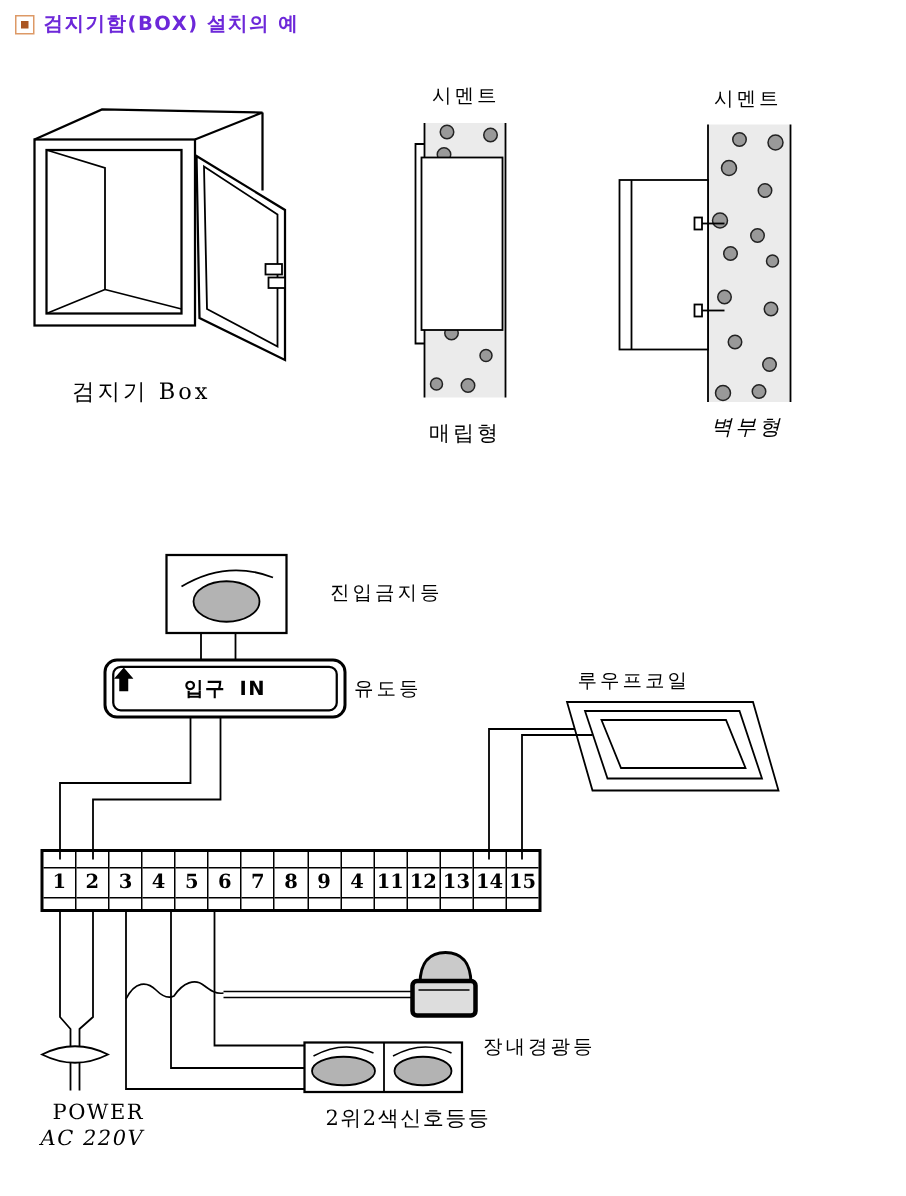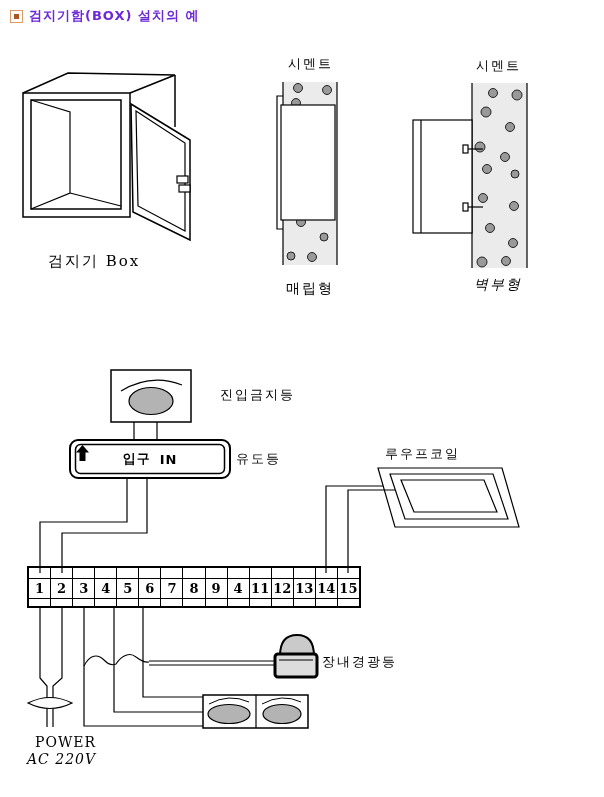--- a/index.html
+++ b/index.html
@@ -224,17 +224,18 @@
         <div class="t-mid">14</div>
         <div class="t-bot"></div>
       </div>
     <div class="tcell">
         <div class="t-top"></div>
         <div class="t-mid">15</div>
         <div class="t-bot"></div>
       </div>
   </div>
 
-  <div class="lbl small" style="left:322px;top:653px;">장내경광등</div>
+  <div class="lbl small" style="left:322px;top:689px;">장내경광등</div>
+  <div class="lbl" style="left:217px;top:737px;letter-spacing:1px;">2위2색신호등등</div>
   <div class="lbl" style="left:35px;top:734px;letter-spacing:1px;text-align:right;">POWER</div>
   <div class="lbl" style="left:27px;top:751px;letter-spacing:1px;font-style:italic;">AC 220V</div>
 
 </div>
 
 </body></html>

